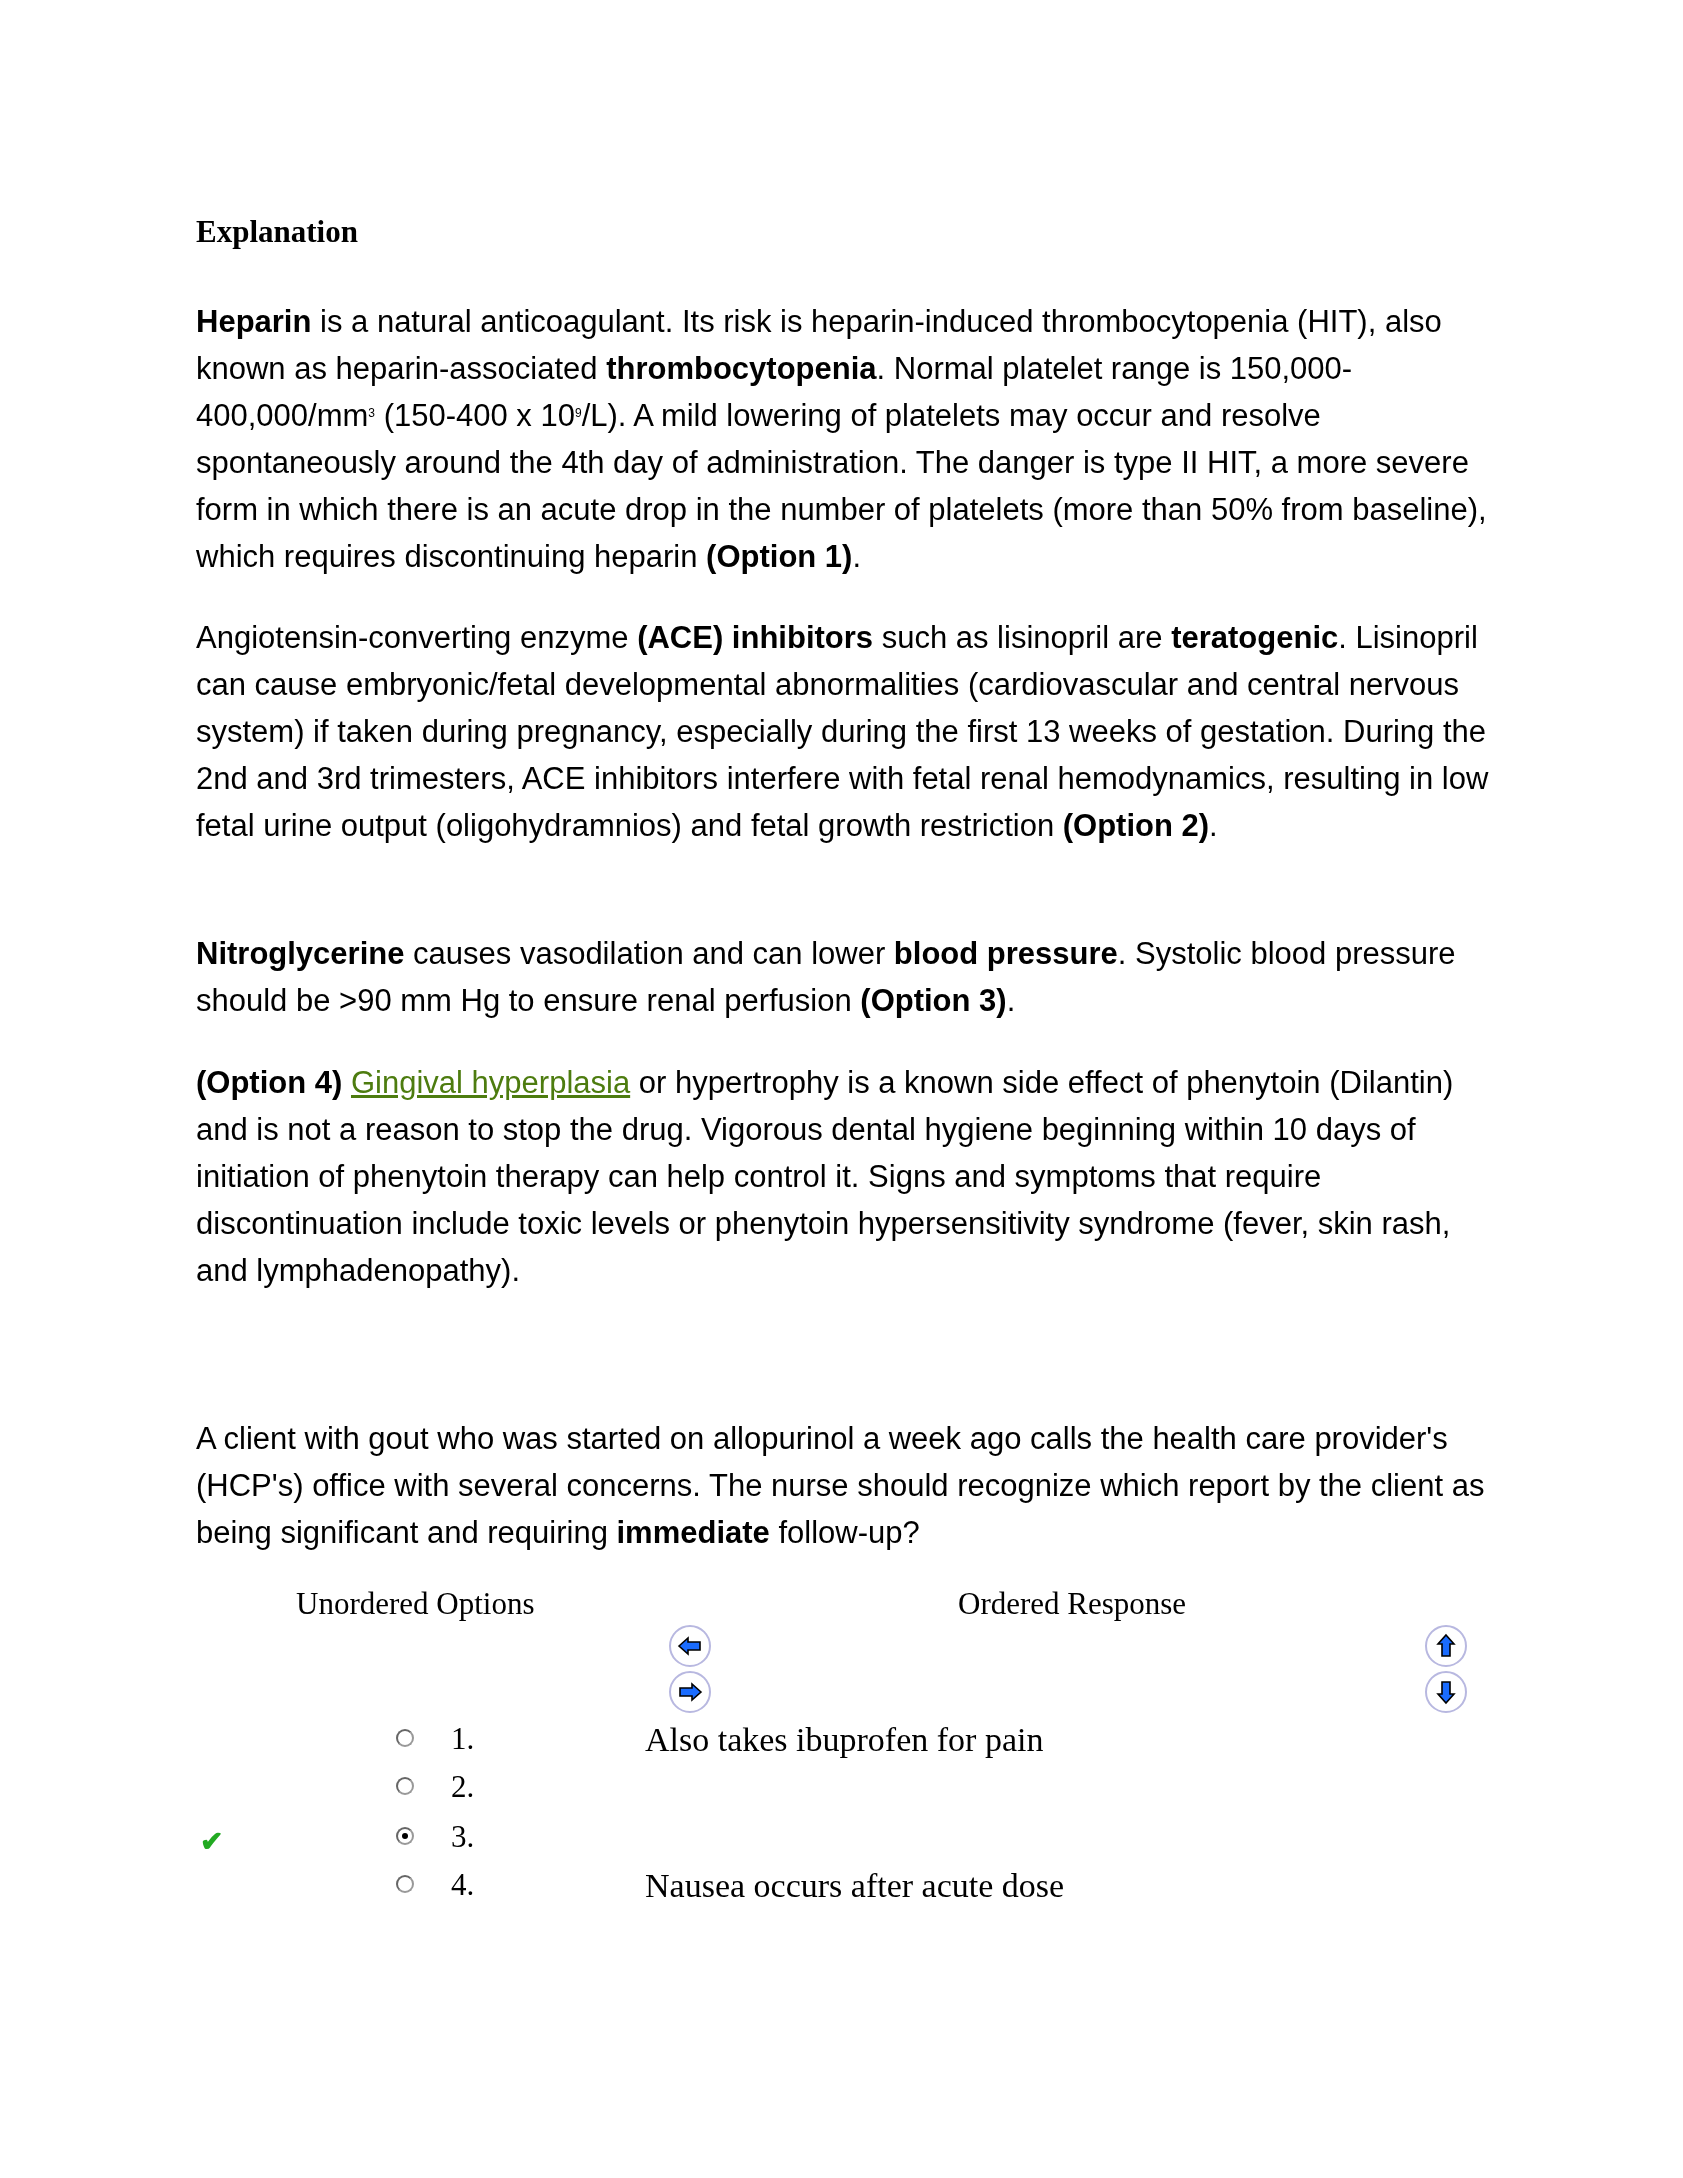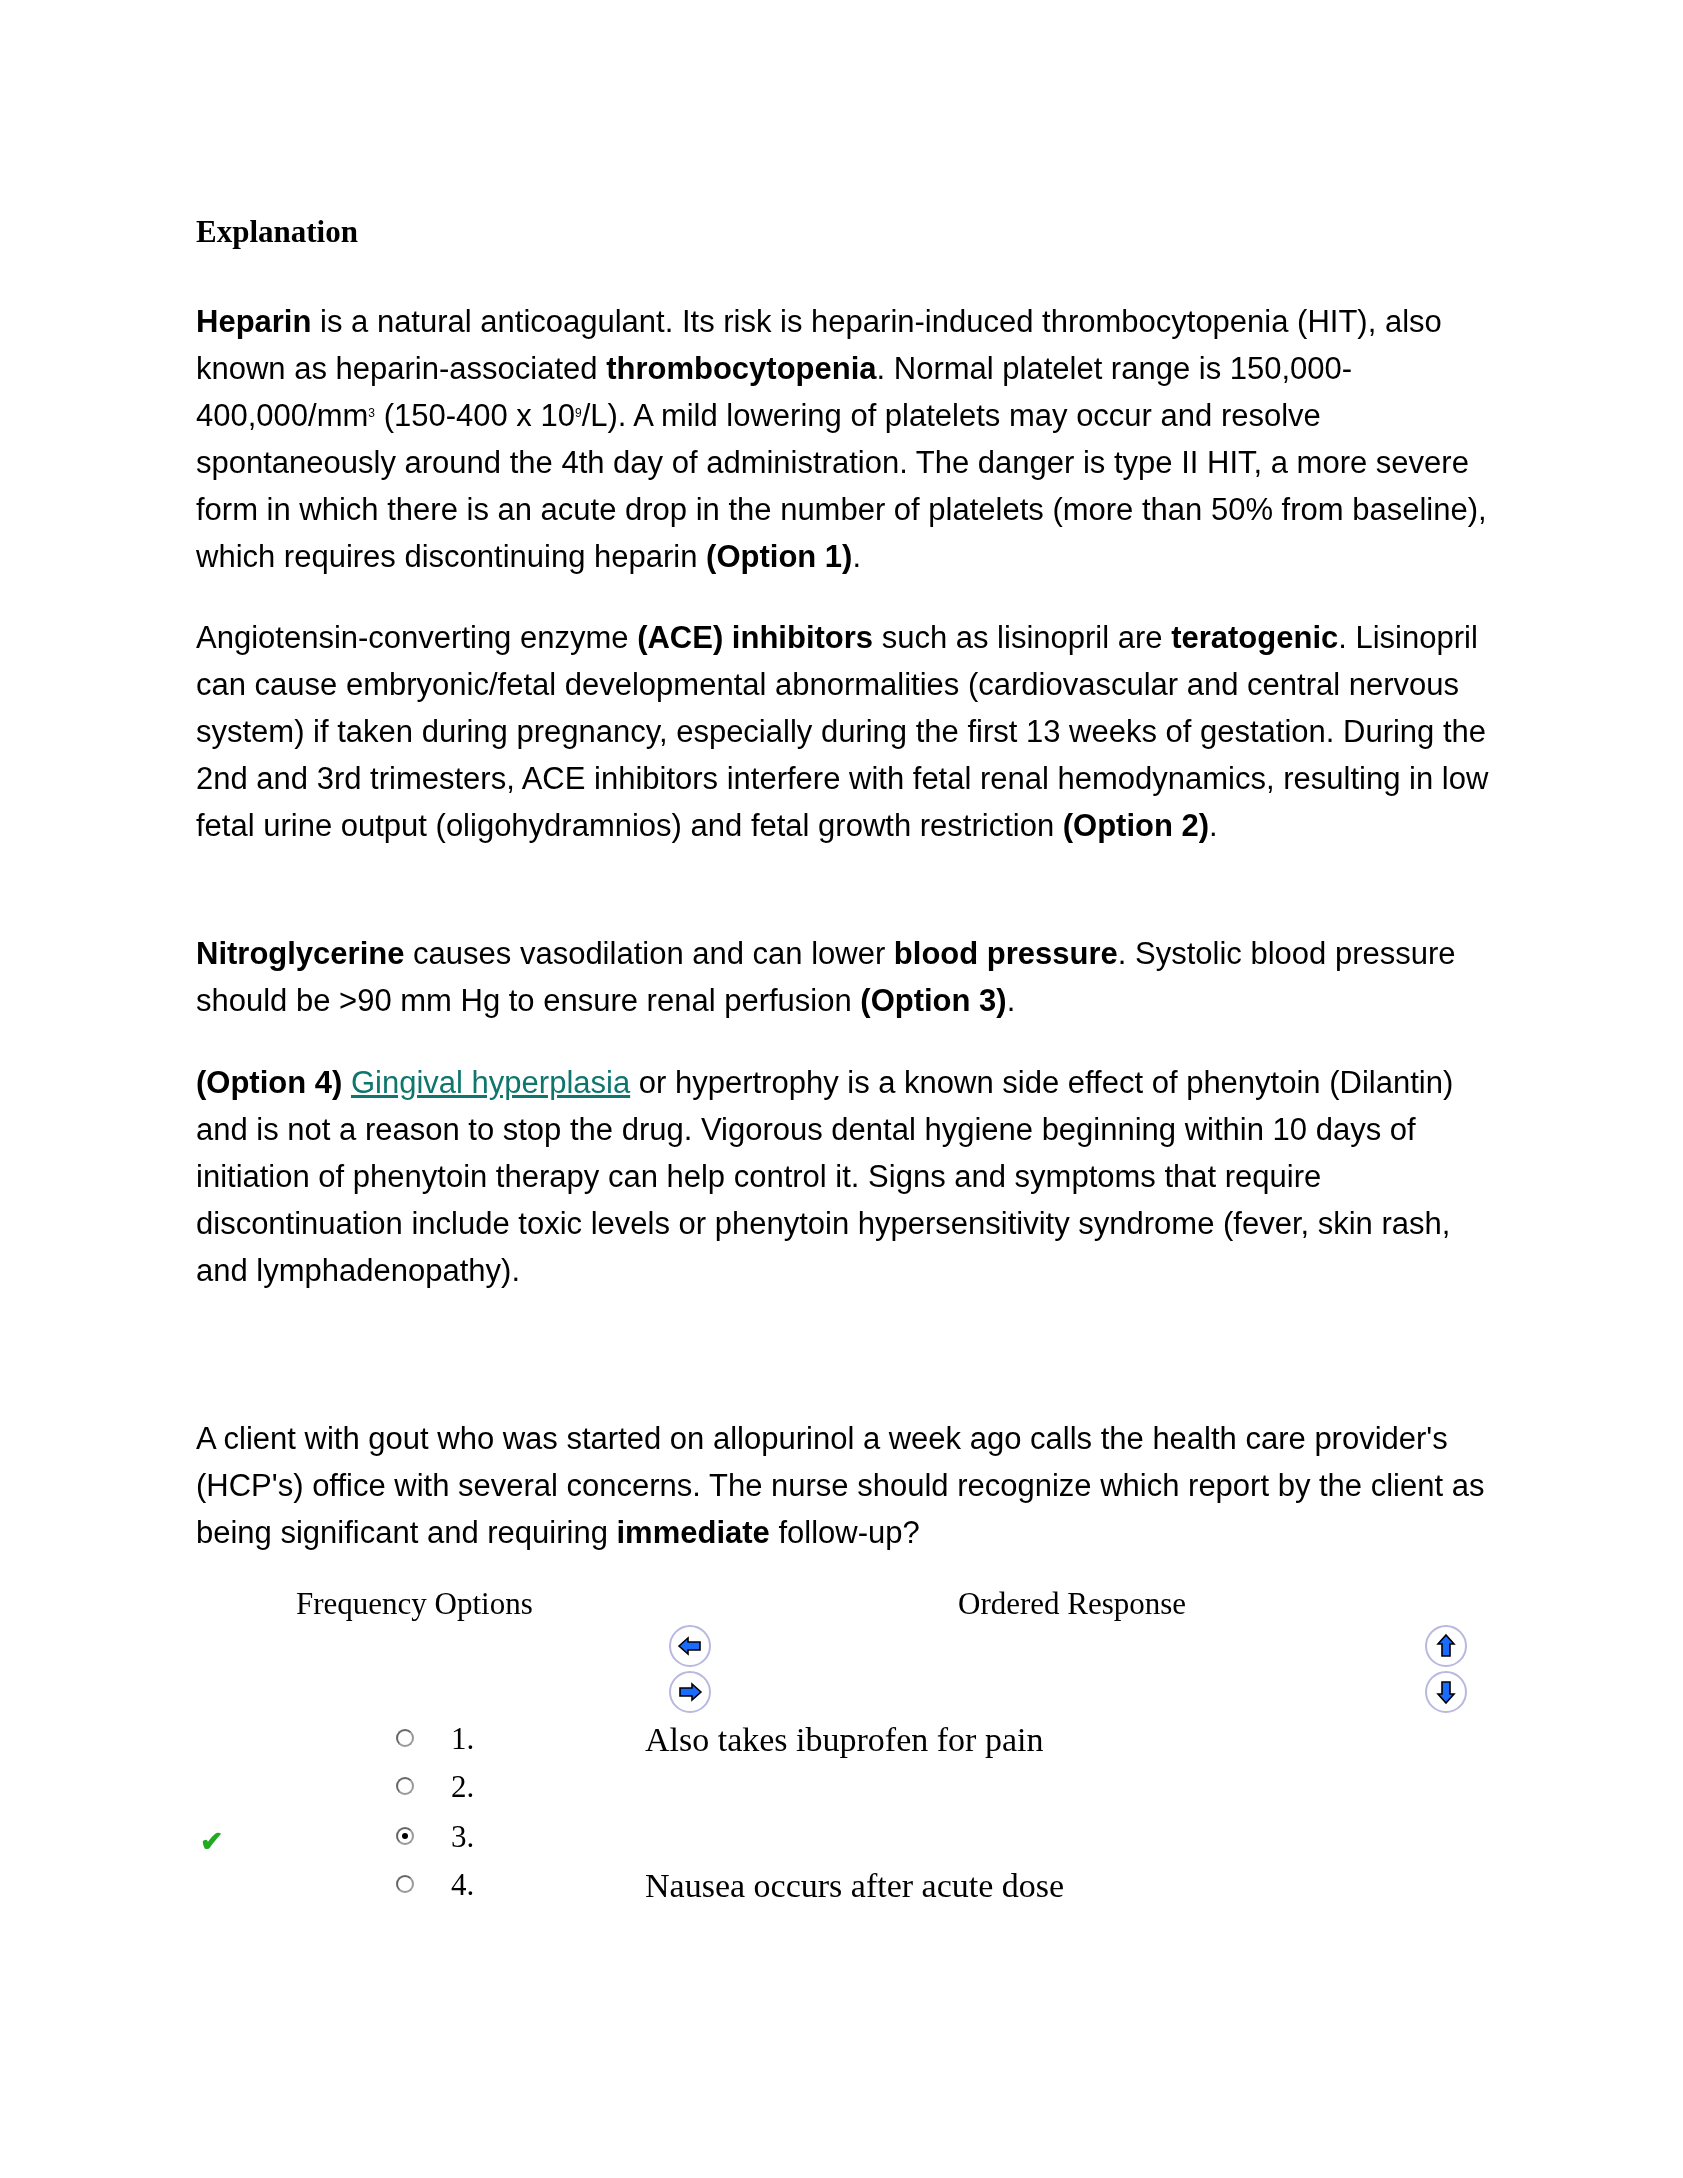--- a/index.html
+++ b/index.html
@@ -2,21 +2,21 @@
 <html><head>
 <meta charset="utf-8">
 <style>
   html,body{margin:0;padding:0;background:#fff;}
   body{width:1683px;height:2178px;position:relative;overflow:hidden;color:#000;}
   .sans{font-family:"Liberation Sans",sans-serif;}
   .serif{font-family:"Liberation Serif",serif;text-align:center;}
   #explanation-title{position:absolute;left:196px;top:214px;font-size:31px;font-weight:bold;}
   .para{position:absolute;left:196px;width:1307px;font-size:31px;line-height:47px;}
   .para b{font-weight:bold;}
-  .para a{color:#0f766e;text-decoration:underline;}
+  .para a{color:#4d7c0f;text-decoration:underline;}
   sup{font-size:12px;vertical-align:top;position:relative;top:-2px;}
   .hdr{position:absolute;font-size:31px;top:1586px;}
   .arrow-btn{position:absolute;width:42px;height:42px;border-radius:50%;border:2px solid #b8b8e0;box-sizing:border-box;display:flex;align-items:center;justify-content:center;background:#fff;cursor:pointer;}
   .opt-row{position:absolute;left:0;width:1683px;height:48px;}
   .radio{position:absolute;left:396px;top:8px;width:18px;height:18px;border-radius:50%;border:2px solid #999;box-sizing:border-box;border-top-color:#666;border-left-color:#666;background:#fff;}
   .radio.checked::after{content:"";position:absolute;left:4px;top:4px;width:6px;height:6px;border-radius:50%;background:#000;}
   .opt-num{position:absolute;left:451px;top:0;font-size:31px;}
   .opt-text{position:absolute;left:645px;top:0;font-size:34px;}
   .check{position:absolute;left:200px;top:6px;font-size:28px;color:#22aa22;font-weight:bold;}
 </style>
@@ -25,21 +25,21 @@
 
 <div id="explanation-title" class="serif">Explanation</div>
 
 <div id="para-0" class="para sans" style="top:298px;"><b>Heparin</b><span> is a natural anticoagulant.  Its risk is heparin-induced thrombocytopenia (HIT), also known as heparin-associated </span><b>thrombocytopenia</b><span>.  Normal platelet range is 150,000-400,000/mm</span><sup>3</sup><span> (150-400 x 10</span><sup>9</sup><span>/L).  A mild lowering of platelets may occur and resolve spontaneously around the 4th day of administration.  The danger is type II HIT, a more severe form in which there is an acute drop in the number of platelets (more than 50% from baseline), which requires discontinuing heparin </span><b>(Option 1)</b><span>.</span></div>
 <div id="para-1" class="para sans" style="top:614px;"><span>Angiotensin-converting enzyme </span><b>(ACE) inhibitors</b><span> such as lisinopril are </span><b>teratogenic</b><span>.  Lisinopril can cause embryonic/fetal developmental abnormalities (cardiovascular and central nervous system) if taken during pregnancy, especially during the first 13 weeks of gestation.  During the 2nd and 3rd trimesters, ACE inhibitors interfere with fetal renal hemodynamics, resulting in low fetal urine output (oligohydramnios) and fetal growth restriction </span><b>(Option 2)</b><span>.</span></div>
 <div id="para-2" class="para sans" style="top:930px;"><b>Nitroglycerine</b><span> causes vasodilation and can lower </span><b>blood pressure</b><span>.  Systolic blood pressure should be &gt;90 mm Hg to ensure renal perfusion </span><b>(Option 3)</b><span>.</span></div>
 <div id="para-3" class="para sans" style="top:1059px;"><b>(Option 4)</b><span>  </span><a href="#">Gingival hyperplasia</a><span> or hypertrophy is a known side effect of phenytoin (Dilantin) and is not a reason to stop the drug.  Vigorous dental hygiene beginning within 10 days of initiation of phenytoin therapy can help control it.  Signs and symptoms that require discontinuation include toxic levels or phenytoin hypersensitivity syndrome (fever, skin rash, and lymphadenopathy).</span></div>
 
 <div id="question" class="para sans" style="top:1415px;"><span>A client with gout who was started on allopurinol a week ago calls the health care provider's (HCP's) office with several concerns.  The nurse should recognize which report by the client as being significant and requiring </span><b>immediate</b><span> follow-up?</span></div>
 
-<div class="hdr serif" style="left:296px;">Frequency Options</div>
+<div class="hdr serif" style="left:296px;">Unordered Options</div>
 <div class="hdr serif" style="left:958px;">Ordered Response</div>
 
 <div class="arrow-btn" style="left:669px;top:1625px;">
   <svg width="26" height="20" viewBox="0 0 26 20">
       <path d="M2 10 L11 2 L11 6 L23 6 L23 14 L11 14 L11 18 Z" fill="#1a6cff" stroke="#000" stroke-width="1.6"></path>
     </svg>
 </div>
 <div class="arrow-btn" style="left:669px;top:1671px;">
   <svg width="26" height="20" viewBox="0 0 26 20">
       <path d="M24 10 L15 2 L15 6 L3 6 L3 14 L15 14 L15 18 Z" fill="#1a6cff" stroke="#000" stroke-width="1.6"></path>

